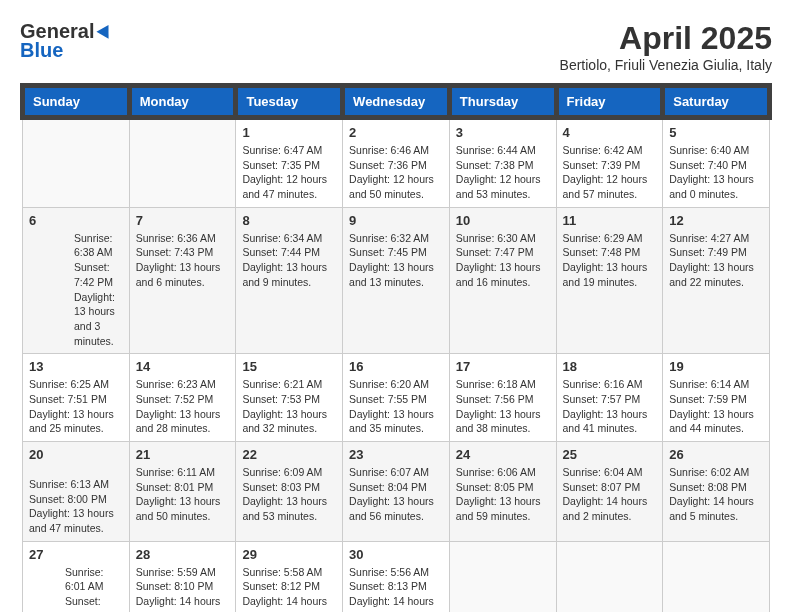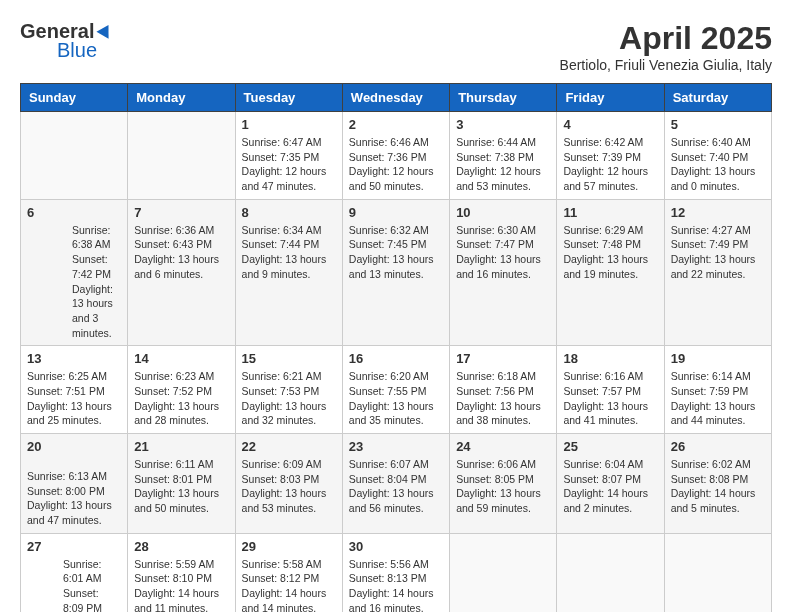--- a/index.html
+++ b/index.html
@@ -41,21 +41,21 @@
       width: 100%;
       border-collapse: collapse;
       border: 1px solid #ccc;
     }
     .calendar th {
       background-color: #1565c0;
       color: white;
       padding: 6px 8px;
       text-align: left;
       font-size: 13px;
-      border: 1px solid #404040;
+      border: 5px solid #404040;
     }
     .calendar td {
       vertical-align: top;
       padding: 5px 6px;
       border: 1px solid #ccc;
       width: calc(100% / 7);
       min-height: 80px;
       font-size: 11px;
       color: #333;
       background: #fff;
@@ -82,21 +82,21 @@
 <body>
 
 <div class="header">
   <div class="logo">
     <div class="logo-line">
       <span style="font-size:20px;font-weight:bold;color:#333;text-align:right;">General</span>
       <svg width="18" height="18" viewBox="0 0 18 18" style="margin-left:2px;margin-top:-2px;">
         <polygon points="9,2 16,14 2,14" fill="#1565c0" transform="rotate(30,9,9)"></polygon>
       </svg>
     </div>
-    <span style="font-size:20px;font-weight:normal;color:#1565c0;margin-top:-4px;margin-left:37px;">Blue</span>
+    <span style="font-size:20px;font-weight:bold;color:#1565c0;margin-top:-4px;">Blue</span>
   </div>
   <div class="title-section">
     <div class="main-title">April 2025</div>
     <div class="subtitle">Bertiolo, Friuli Venezia Giulia, Italy</div>
   </div>
 </div>
 
 <table class="calendar">
   <thead>
     <tr>
@@ -153,21 +153,21 @@
         <td>
           <span class="day-number">6</span>
           <div class="day-info" style="white-space: pre-line; margin-left: 45px;">Sunrise: 6:38 AM
 Sunset: 7:42 PM
 Daylight: 13 hours
 and 3 minutes.</div>
         </td>
         <td>
           <span class="day-number">7</span>
           <div class="day-info" style="white-space: pre-line;">Sunrise: 6:36 AM
-Sunset: 6:43 PM
+Sunset: 7:43 PM
 Daylight: 13 hours
 and 6 minutes.</div>
         </td>
         <td>
           <span class="day-number">8</span>
           <div class="day-info" style="white-space: pre-line;">Sunrise: 6:34 AM
 Sunset: 7:44 PM
 Daylight: 13 hours
 and 9 minutes.</div>
         </td>

